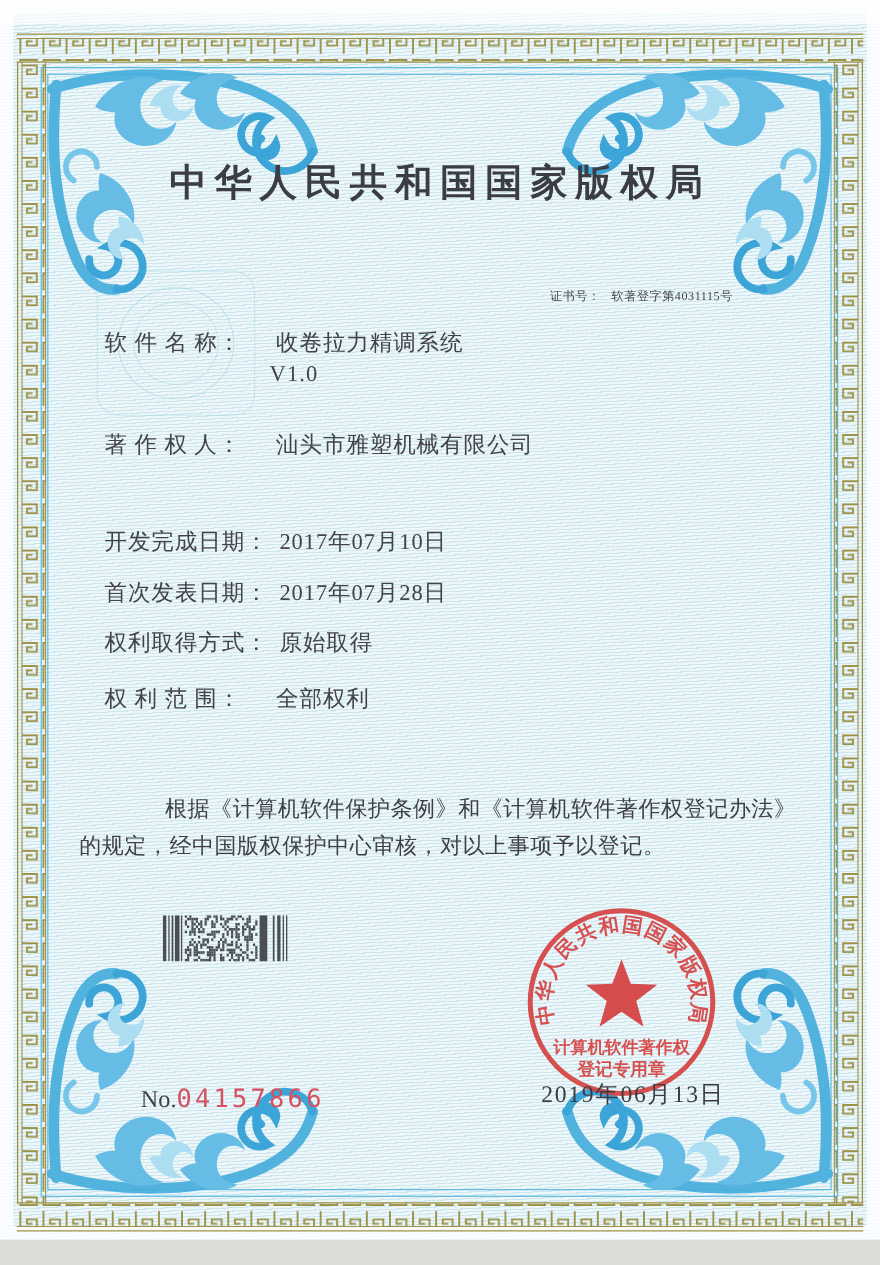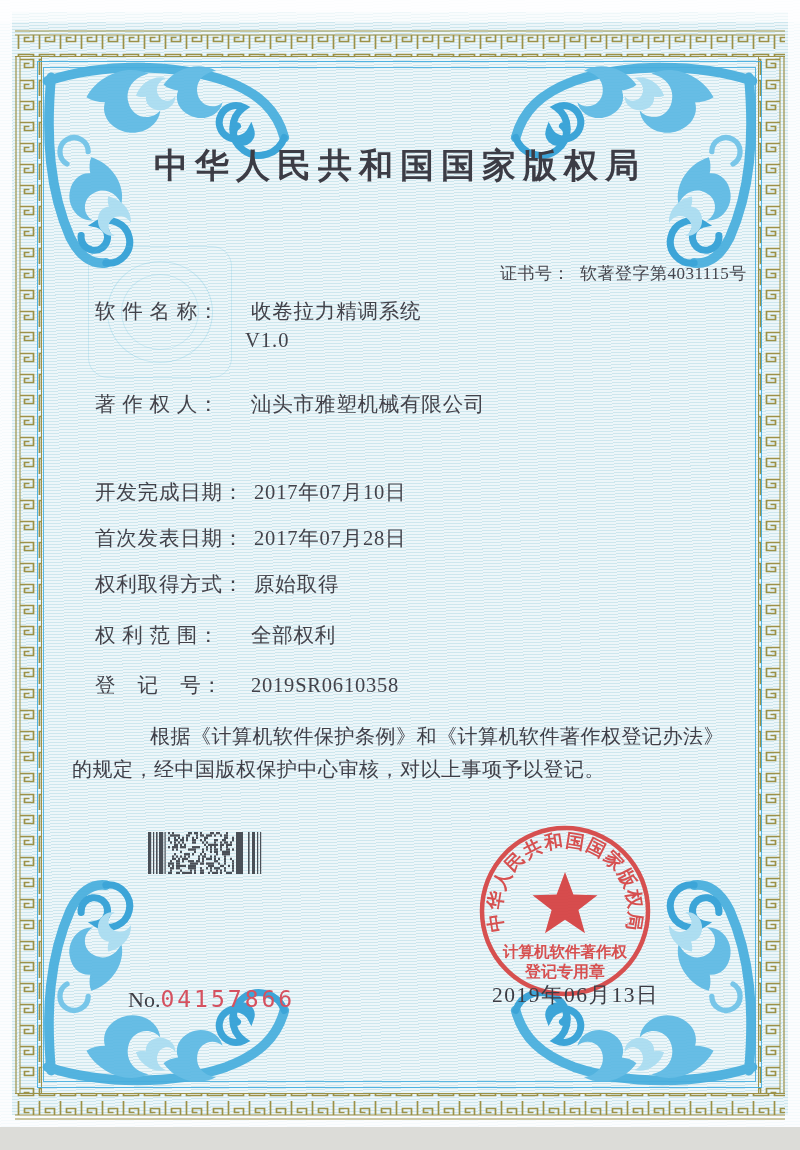--- a/index.html
+++ b/index.html
@@ -26,21 +26,21 @@
   .watermark{position:absolute;left:88px;top:246px;width:142px;height:130px;
     border:1.5px solid rgba(105,190,220,.4);border-radius:20px;opacity:.6;}
   .watermark .wm-c1{position:absolute;left:18px;top:14px;right:18px;bottom:14px;
     border:1.2px solid rgba(105,190,220,.45);border-radius:50%;}
   .watermark .wm-c2{position:absolute;left:32px;top:27px;right:32px;bottom:27px;
     border:1.2px solid rgba(105,190,220,.4);border-radius:50%;}
   .authority{position:absolute;left:0;right:0;top:143px;text-align:center;
     font-size:34px;font-weight:700;letter-spacing:7px;color:#3c3c45;}
   .cert-title{position:absolute;left:0;right:0;top:196px;text-align:center;
     font-size:42px;font-weight:700;letter-spacing:5px;color:#38383f;}
-  .cert-no{position:absolute;left:500px;top:262px;font-size:17px;letter-spacing:.5px;color:#45454d;}
+  .cert-no{position:absolute;left:500px;top:262px;font-size:11px;letter-spacing:.5px;color:#45454d;}
   .cert-no .cn-val{margin-left:10px;}
   .row{position:absolute;left:95px;font-size:20.5px;letter-spacing:.8px;color:#42424a;}
   .row .lab{display:inline-block;min-width:146px;}
   .row .val{margin-left:4px;}
   .r1{top:297px;} .r2{top:390px;} .r3{top:478px;} .r4{top:524px;}
   .r5{top:570px;} .r6{top:621px;} .r7{top:671px;}
   .version-line{position:absolute;left:245px;top:329px;font-size:20.5px;letter-spacing:1px;color:#42424a;}
   .statement{position:absolute;left:72px;top:720px;width:660px;font-size:20px;
     line-height:33px;letter-spacing:.5px;color:#3f3f48;text-indent:78px;margin:0;}
   .barcode{position:absolute;left:148px;top:832px;}
@@ -162,24 +162,20 @@
   <div class="row r6">
     <span class="lab">权 利 范 围：</span>
     <span class="val">全部权利</span>
   </div>
 
   <div class="row r5">
     <span class="lab">权利取得方式：</span>
     <span class="val">原始取得</span>
   </div>
 
-  <div class="row r7">
-    <span class="lab">登　记　号：</span>
-    <span class="val">2019SR0610358</span>
-  </div>
 
   <p class="statement">根据《计算机软件保护条例》和《计算机软件著作权登记办法》的规定，经中国版权保护中心审核，对以上事项予以登记。</p>
 
   <svg class="barcode" width="122" height="42" viewBox="0 0 122 42">
     <g fill="#4a4f57">
       <rect x="0" y="0" width="3.2" height="42"></rect>
       <rect x="5" y="0" width="1.2" height="42"></rect>
       <rect x="8" y="0" width="1.6" height="42"></rect>
       <rect x="11" y="0" width="4.2" height="42"></rect>
       <rect x="16.5" y="0" width="1.2" height="42"></rect>

